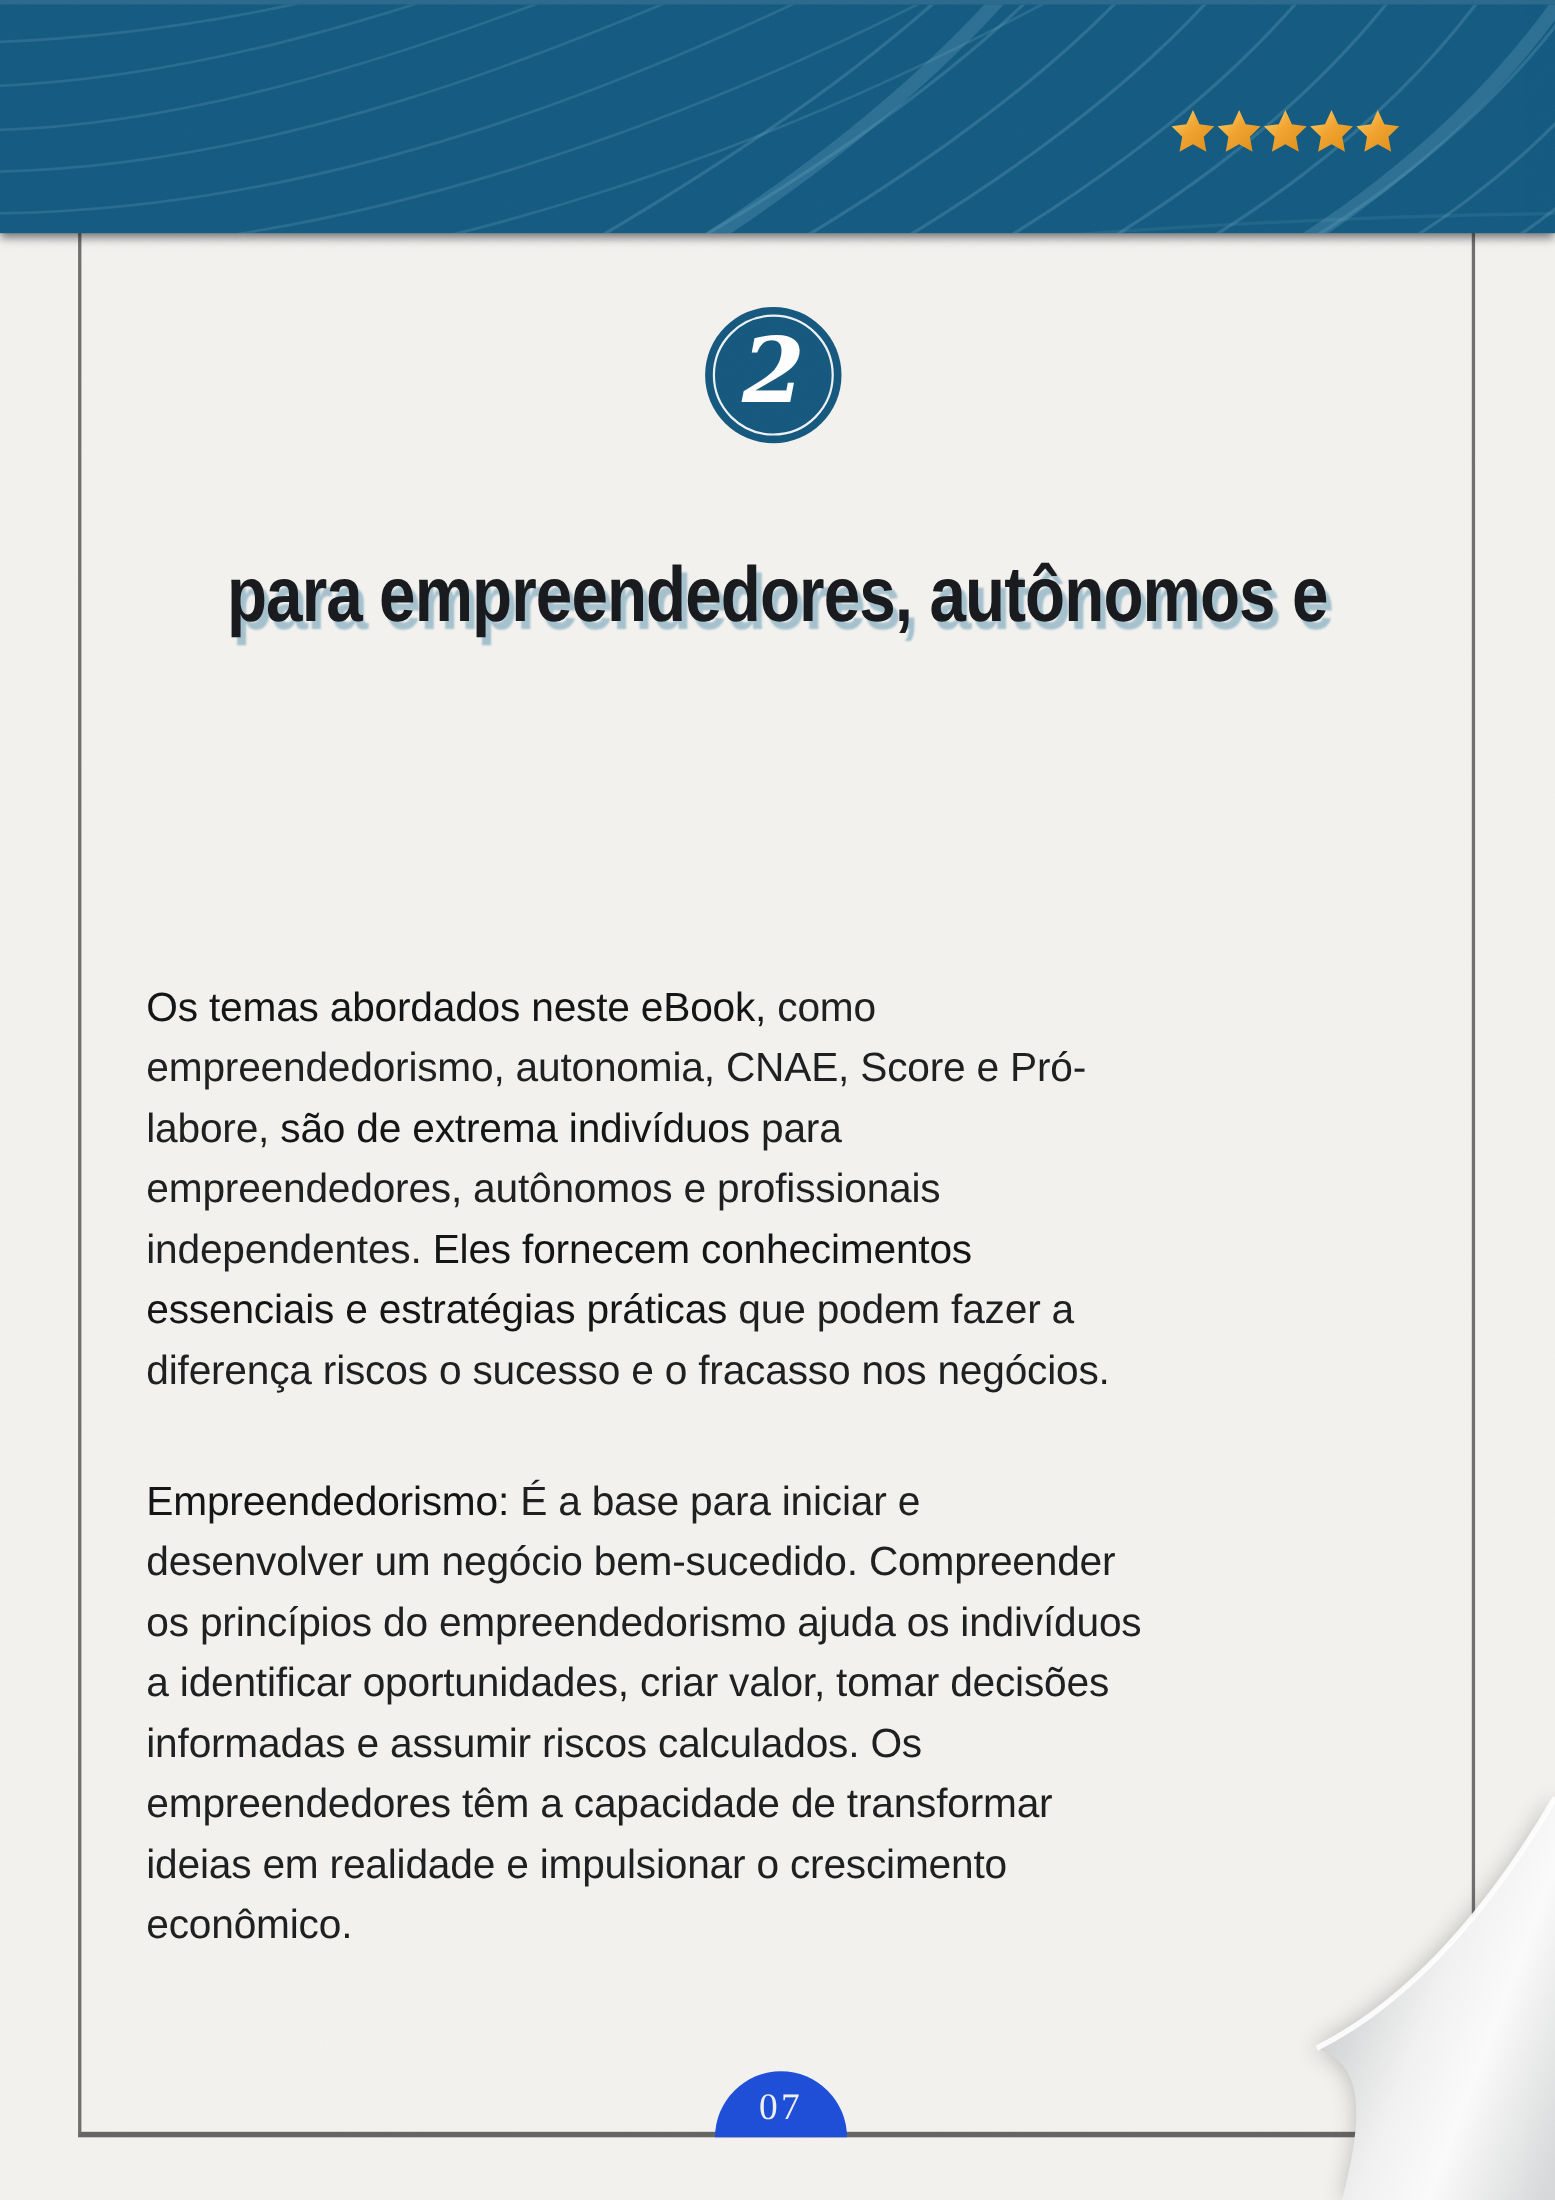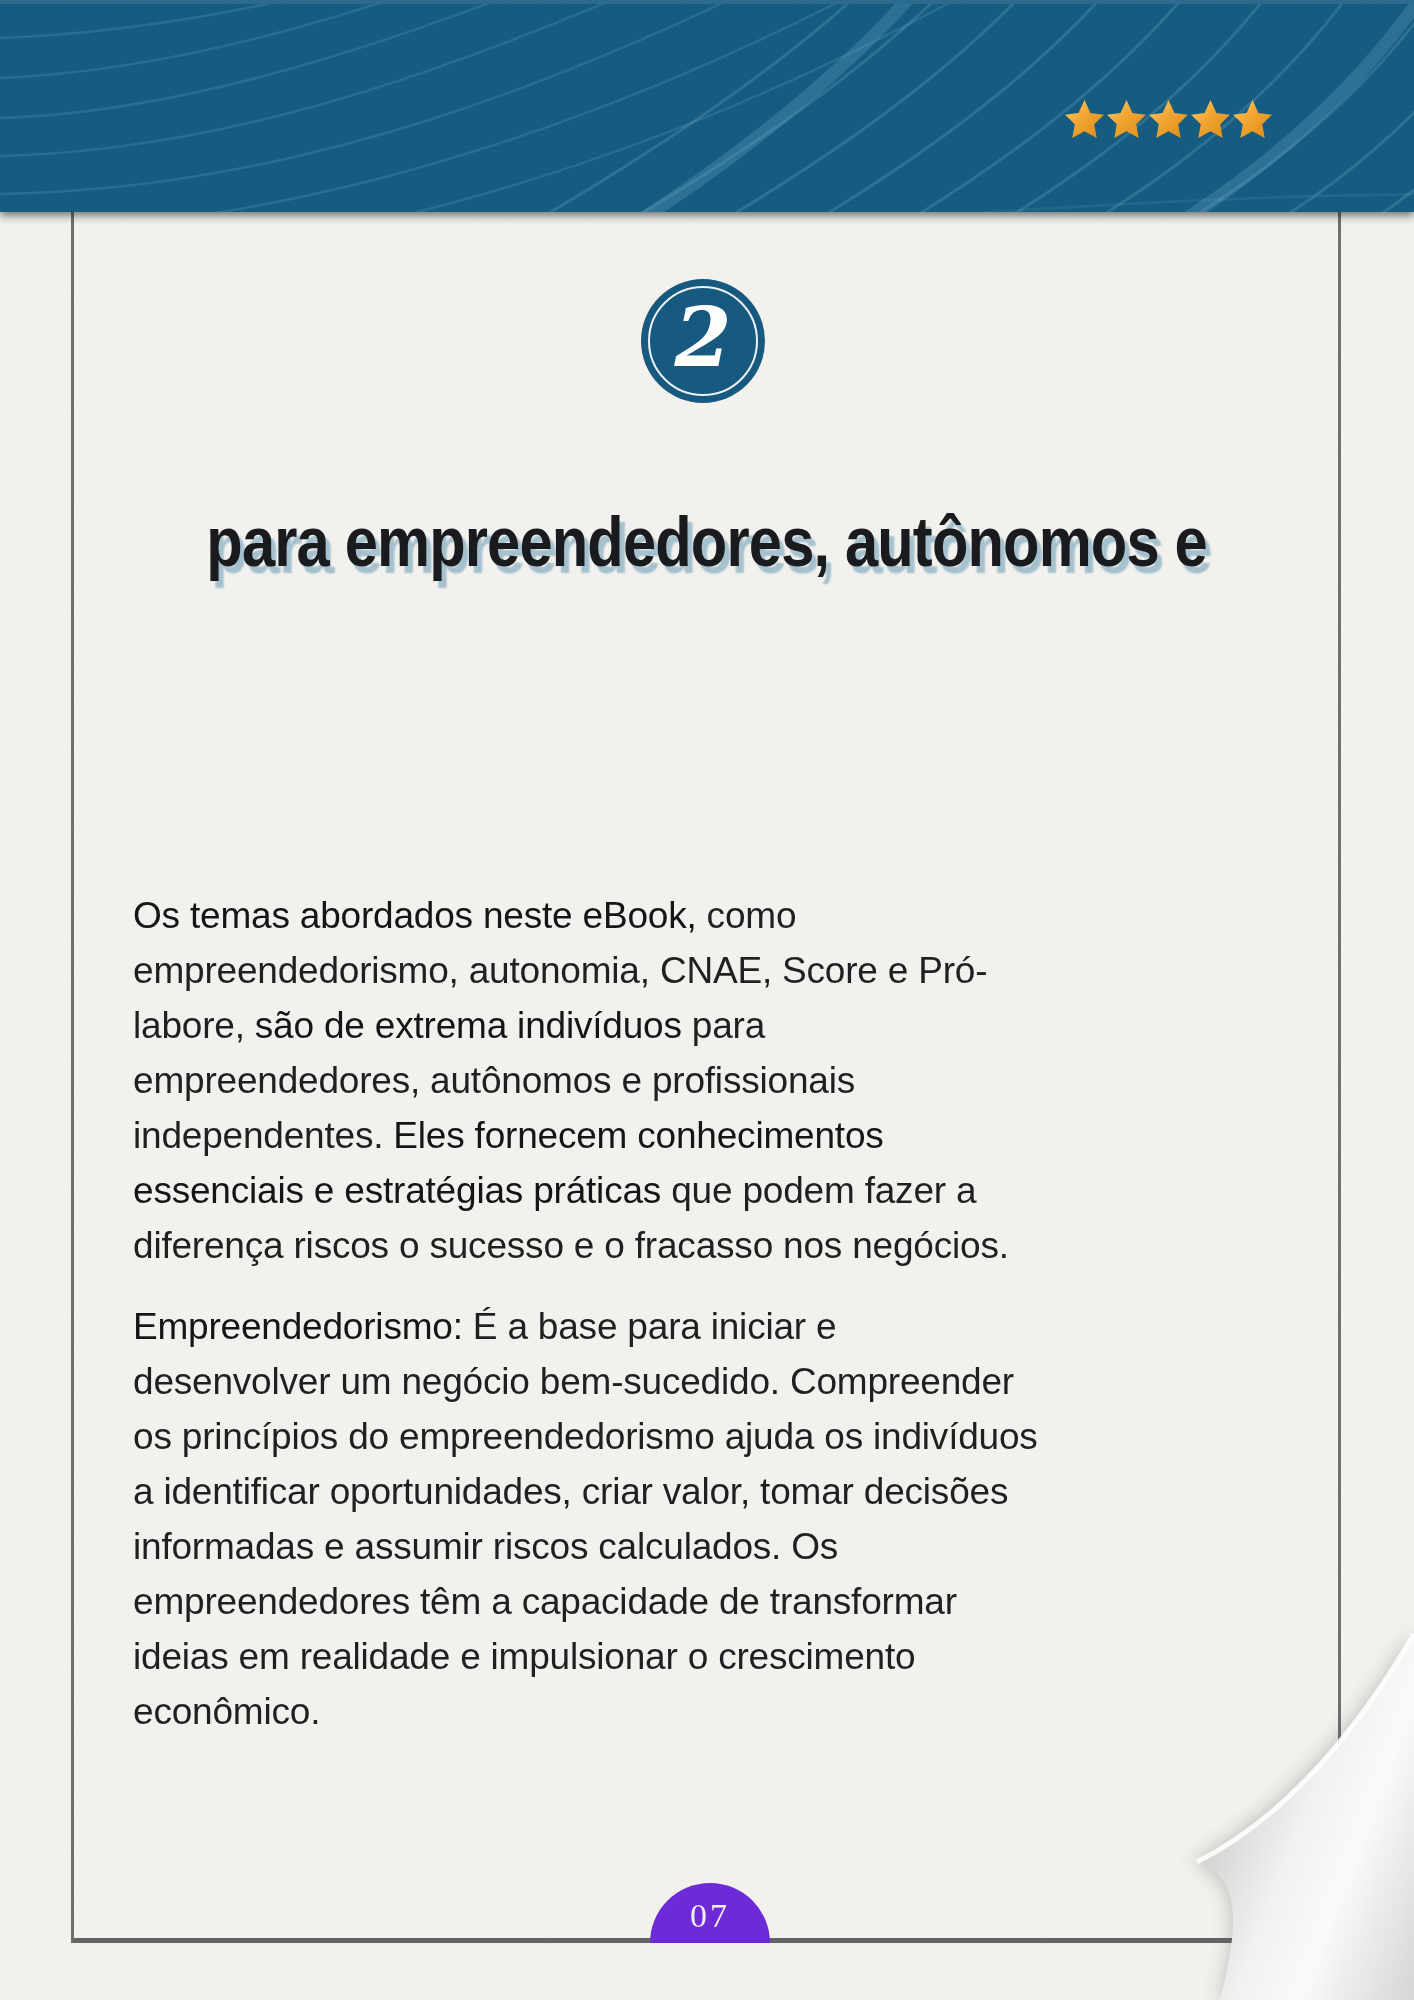--- a/index.html
+++ b/index.html
@@ -96,28 +96,28 @@
     width: 1190px;
     z-index: 3;
   }
   .body-copy p {
     font-size: 37px;
     line-height: 55px;
     color: #1d1e20;
     white-space: pre-wrap;
     letter-spacing: -0.2px;
   }
-  .body-copy p + p { margin-top: 26px; }
+  .body-copy p + p { margin-top: 64px; }
   .body-copy b { font-weight: 400; color: #121315; }
   
   .page-dome {
     position: absolute;
     left: 650px; top: 1883px;
     width: 120px; height: 60px;
-    background: #6d28d9;
+    background: #1d4ed8;
     border-radius: 60px 60px 0 0;
     z-index: 5;
     display: flex; align-items: flex-end; justify-content: center;
   }
   .page-dome .pnum {
     font-family: "Liberation Serif", serif;
     font-size: 34px;
     letter-spacing: 3px;
     color: #f2f0ec;
     line-height: 1;

